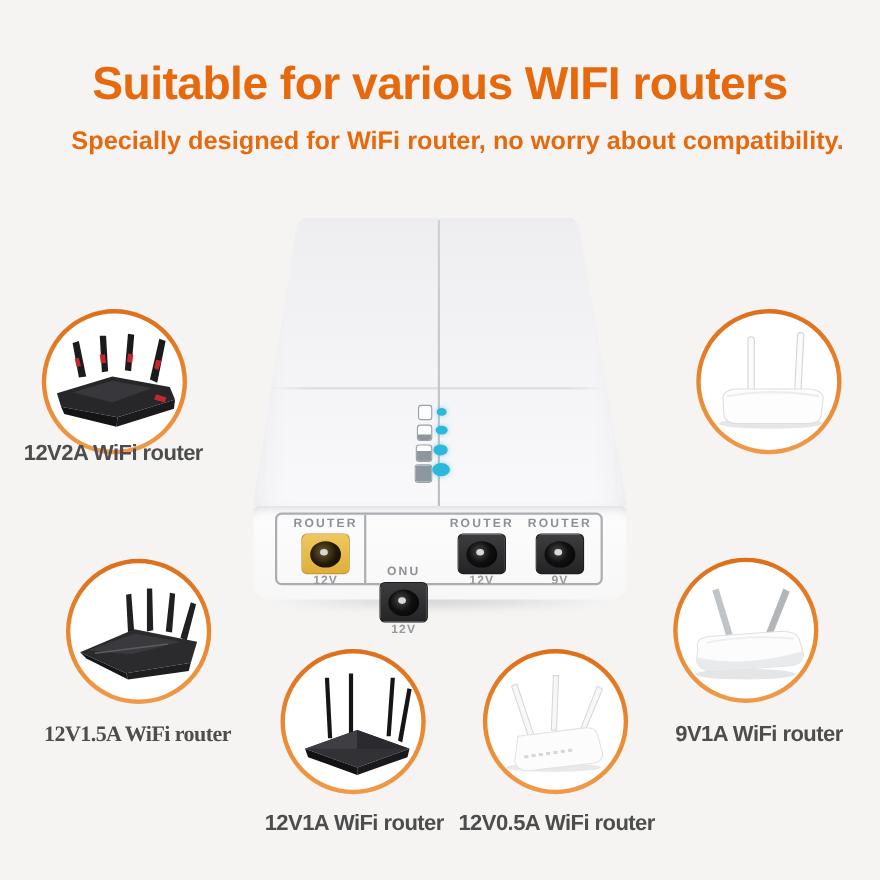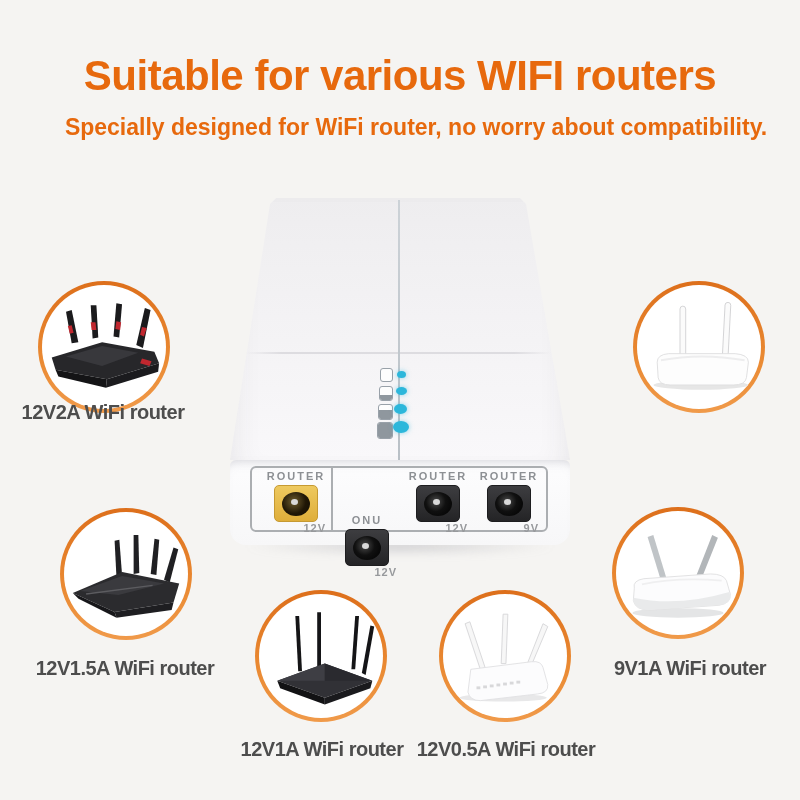--- a/index.html
+++ b/index.html
@@ -54,21 +54,21 @@
     box-shadow:0 0 5px rgba(44,183,219,.55);
   }
   
   .ports-panel{
     position:absolute;left:250px;top:466px;width:298px;height:66px;
     border:2px solid #abaeb1;border-radius:6px;box-sizing:border-box;
   }
   .panel-divider{position:absolute;left:79px;top:0;bottom:0;width:2px;background:#abaeb1;}
   .port{position:absolute;top:2px;width:60px;text-align:center;}
   .port-label{font-size:11px;font-weight:bold;letter-spacing:2px;color:#8d9094;line-height:13px;}
-  .port-volt{font-size:11px;font-weight:bold;letter-spacing:1px;color:#97999c;line-height:11px;margin-top:1px;text-align:right;}
+  .port-volt{font-size:11px;font-weight:bold;letter-spacing:1px;color:#97999c;line-height:11px;margin-top:1px;}
   .jack{
     position:relative;width:44px;height:37px;margin:2px auto 0;border-radius:5px;
   }
   .jack.black{background:linear-gradient(180deg,#3d3d40,#242426);border:1px solid #1d1d1f;box-sizing:border-box;}
   .jack.yellow{background:linear-gradient(180deg,#eec95f,#dfae3a);border:1px solid #c characterb;border:1px solid #c69a32;box-sizing:border-box;}
   .hole{
     position:absolute;left:50%;top:50%;transform:translate(-50%,-50%);
     width:28px;height:24px;border-radius:50%;
   }
   .jack.black .hole{background:radial-gradient(circle at 42% 40%,#4a4a4a 0%,#101010 45%,#000 100%);}
@@ -216,21 +216,21 @@
           <path d="M100 56 L110 22 L115 24 L106 59 Z"></path>
         </g>
         <polygon points="4,70 56,48 116,60 110,80 48,90" fill="#2b2b2e"></polygon>
         <polygon points="12,68 56,52 100,60 52,72" fill="#3a3a3e"></polygon>
         <polygon points="4,70 48,90 50,96 10,76" fill="#17171a"></polygon>
         <polygon points="48,90 110,80 108,88 50,96" fill="#1e1e21"></polygon>
         <path d="M18 71 L88 62" stroke="#5c5c60" stroke-width="1.5" fill="none"></path>
       </svg>
     </div>
   </div>
-  <div class="rlabel" style="left:125px;top:657px;">12V1.5A WiFi router</div>
+  <div class="rlabel" style="left:125px;top:657px;font-family:Liberation Serif, serif;">12V1.5A WiFi router</div>
 
   <div class="circle" style="left:612px;top:507px;">
     <div class="circle-in">
       <svg class="router-svg" viewBox="0 0 120 100">
         <path d="M42 58 L28 12 L34 10 L48 56 Z" fill="#c0c4c7"></path>
         <path d="M78 56 L96 10 L102 13 L84 58 Z" fill="#b2b6b9"></path>
         <ellipse cx="60" cy="92" rx="48" ry="5" fill="#e4e5e6"></ellipse>
         <path d="M14 66 Q12 58 24 56 L94 51 Q108 51 111 58 L115 72 Q116 82 103 84 L30 89 Q15 89 13 79 Z" fill="#fcfcfd" stroke="#e0e0e2" stroke-width="1"></path>
         <path d="M13 76 Q60 86 114 70 L115 74 Q116 82 103 84 L30 89 Q15 89 13 79 Z" fill="#e9eaeb"></path>
         <path d="M22 62 Q60 54 106 58" fill="none" stroke="#efeff0" stroke-width="2"></path>

